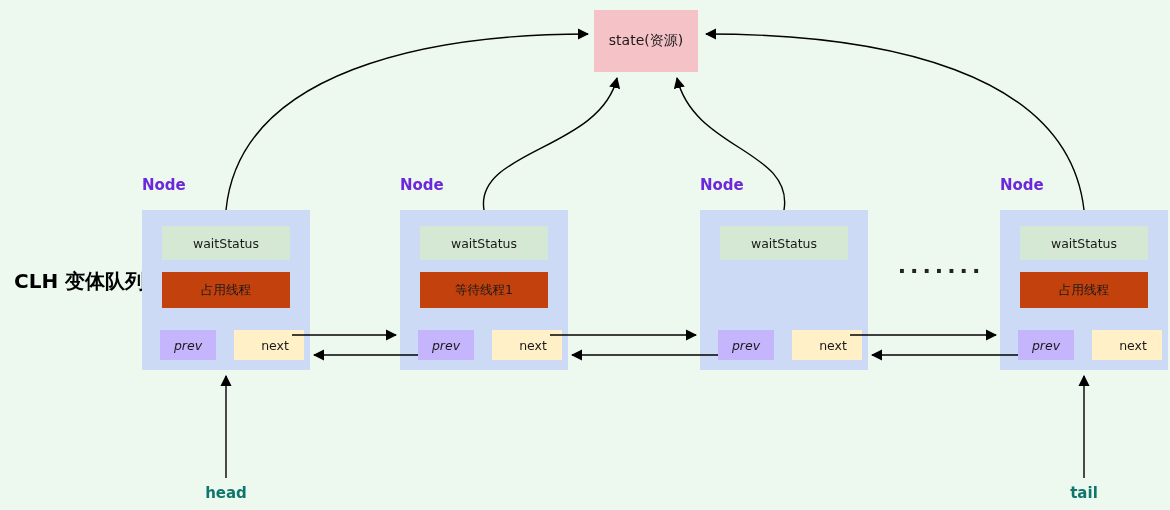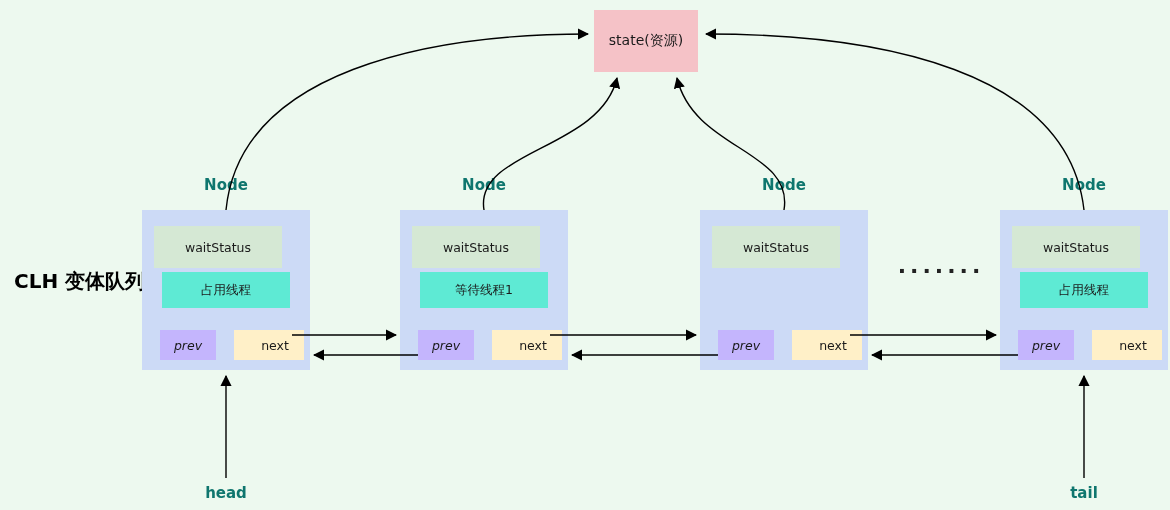--- a/index.html
+++ b/index.html
@@ -36,30 +36,29 @@
   .node {
     position: absolute;
     top: 210px;
     width: 168px; height: 160px;
     background: #ccdaf6;
     z-index: 2;
   }
   .node .title {
     position: absolute;
     top: -34px; left: 0; right: 0;
-    text-align: center;
-    font-weight: 700; font-size: 15px; color: #0f766e;
+    font-weight: 700; font-size: 15px; color: #6d28d9;
   }
   .cell {
     position: absolute;
     display: flex; align-items: center; justify-content: center;
     font-size: 12.5px; color: #1a1a1a;
   }
-  .node .wait   { left: 12px; top: 16px;  width: 128px; height: 42px; background: #d5e8d4; }
-  .node .thread { left: 20px; top: 62px;  width: 128px; height: 36px; background: #5eead4; }
+  .node .wait   { left: 20px; top: 16px;  width: 128px; height: 34px; background: #d5e8d4; }
+  .node .thread { left: 20px; top: 62px;  width: 128px; height: 36px; background: #c2410c; }
   .node .prev   { left: 18px; top: 120px; width: 56px;  height: 30px; background: #c4b5fd; font-style: italic; }
   .node .next   { left: 92px; top: 120px; width: 58px;  height: 30px; background: #fff0c8; padding-left: 12px; }
   .node1 { left: 142px; }
   .node2 { left: 400px; }
   .node3 { left: 700px; }
   .node4 { left: 1000px; }
   .dots {
     position: absolute;
     left: 896px; top: 258px;
     width: 90px;

